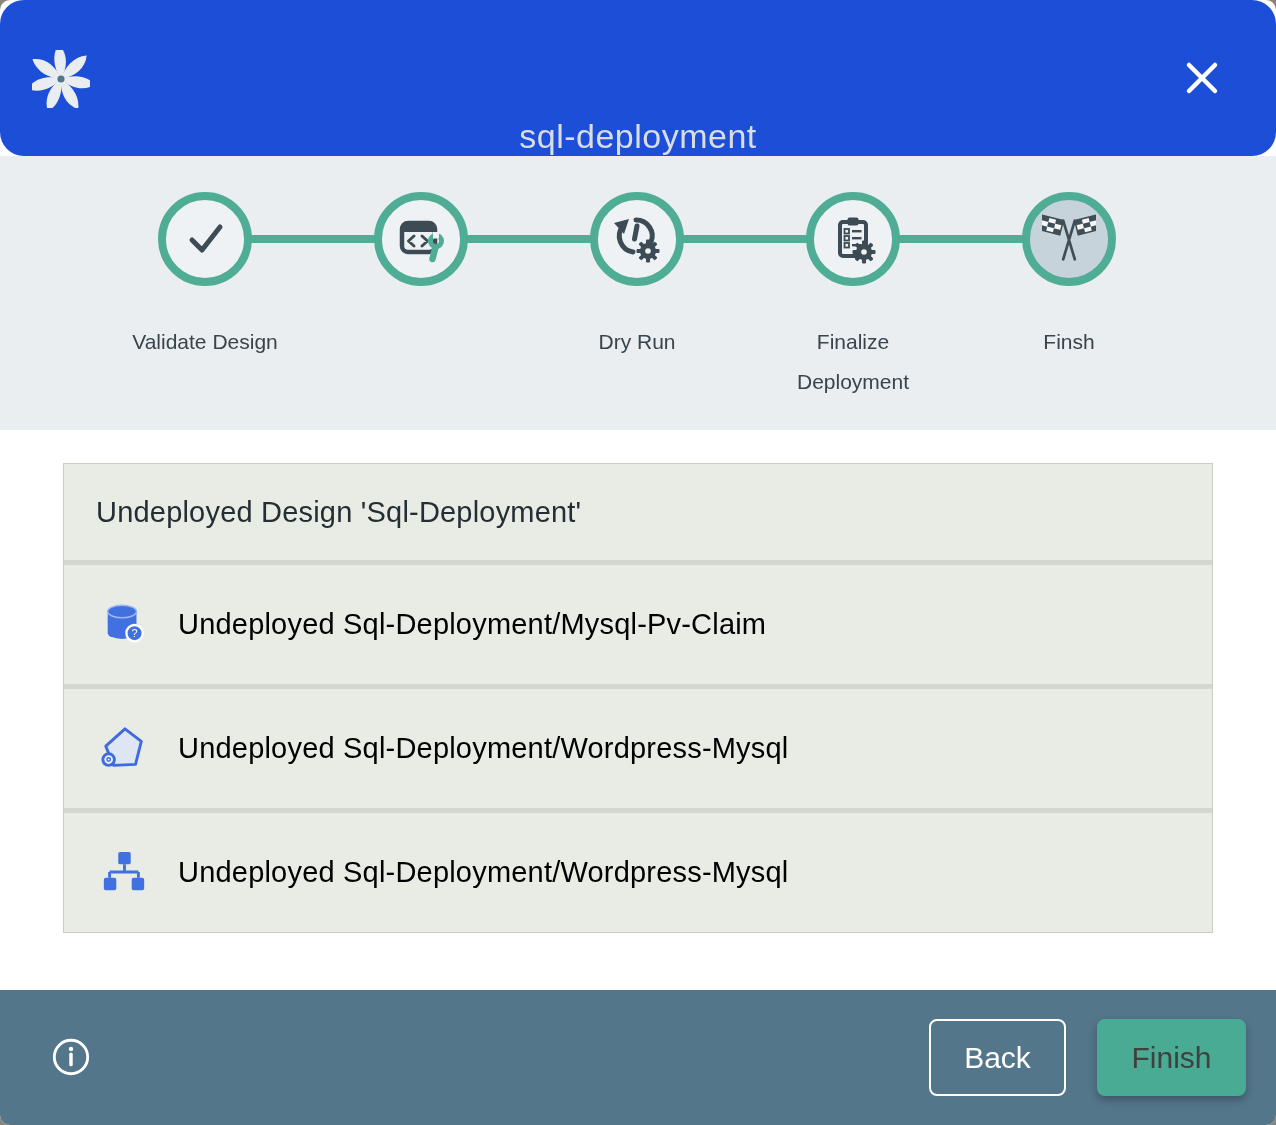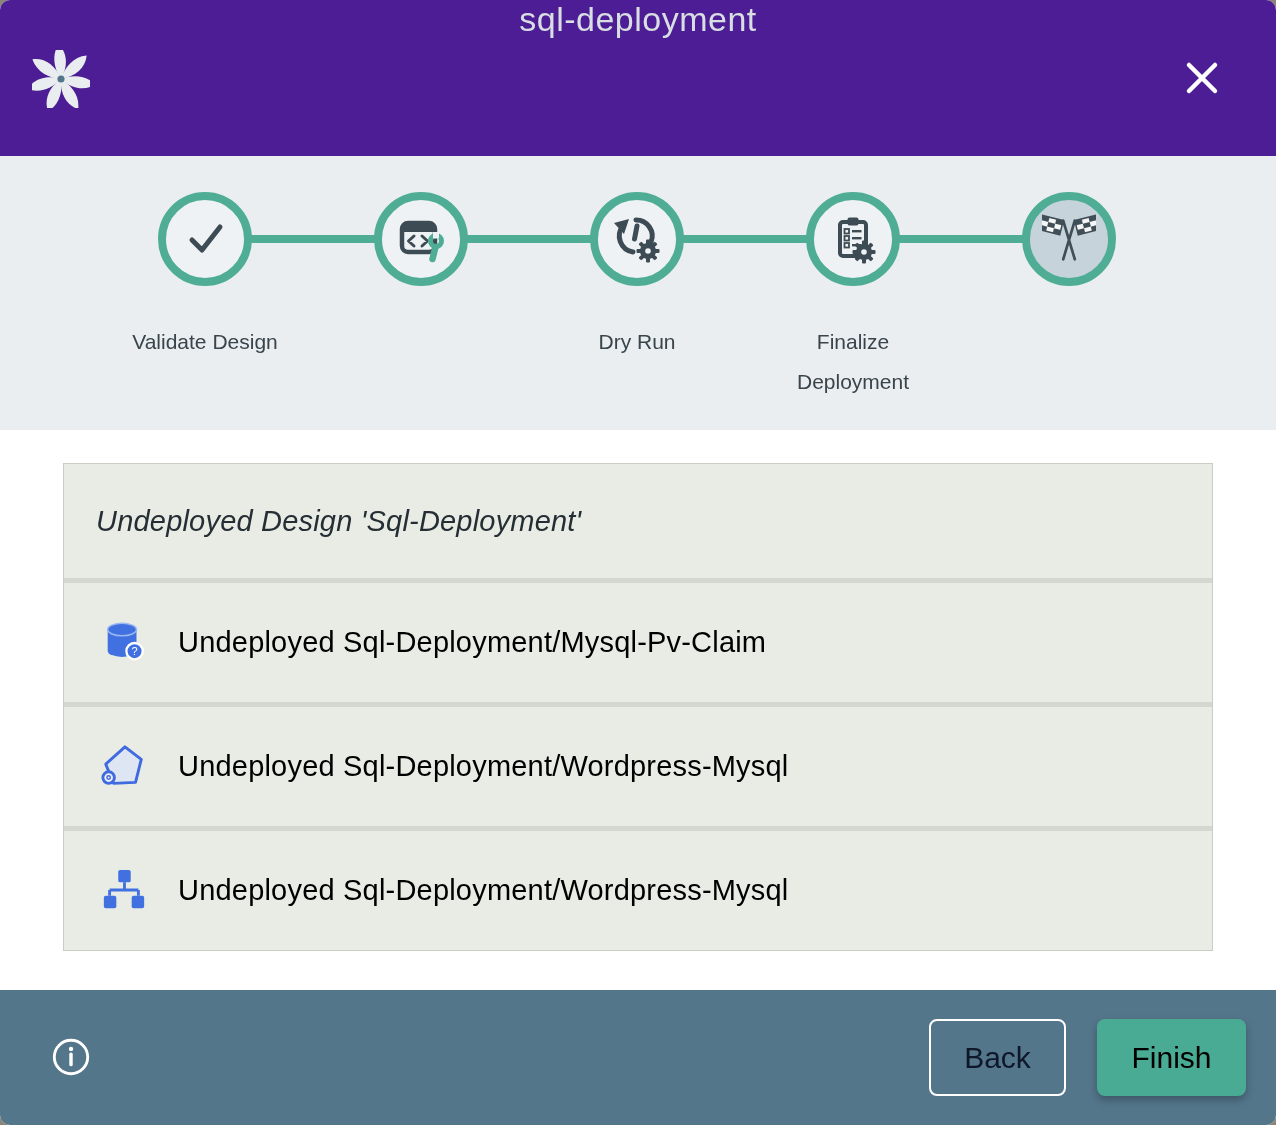--- a/index.html
+++ b/index.html
@@ -1,48 +1,48 @@
 <!DOCTYPE html>
 <html><head>
 <meta charset="utf-8">
 <style>
   html,body{margin:0;padding:0;background:#8b8478;}
   .modal{
     position:relative;width:1276px;height:1125px;border-radius:10px;overflow:hidden;
     font-family:"Liberation Sans",sans-serif;display:flex;flex-direction:column;background:#fff;
   }
   
-  .hdr{flex:0 0 156px;background:#4c1d95;position:relative;display:flex;align-items:flex-start;justify-content:center;}
+  .hdr{flex:0 0 156px;background:#1d4ed8;position:relative;display:flex;align-items:flex-end;justify-content:center;border-radius:24px;}
   .logo{position:absolute;left:32px;top:50px;width:58px;height:58px;}
   .hdr-title{font-size:34px;color:#d8dee2;letter-spacing:.5px;font-weight:400;}
   .close-btn{position:absolute;right:52px;top:56px;width:44px;height:44px;cursor:pointer;background:none;border:none;padding:0;}
   
   .stepper{flex:0 0 274px;background:#eaeef0;position:relative;}
   .connector{position:absolute;left:205px;top:79px;width:864px;height:8px;background:#4fad96;border-radius:4px;}
   .step-circle{position:absolute;top:36px;width:78px;height:78px;border:8px solid #4fad96;border-radius:50%;
     background:#eff2f4;display:flex;align-items:center;justify-content:center;cursor:pointer;}
   .step-circle.active{background:#c7d3da;}
   .sc0{left:158px}.sc1{left:374px}.sc2{left:590px}.sc3{left:806px}.sc4{left:1022px}
   .step-label{position:absolute;top:166px;width:160px;text-align:center;font-size:21px;line-height:40px;color:#39444c;}
   .sl0{left:125px}.sl1{left:341px}.sl2{left:557px}.sl3{left:773px}.sl4{left:989px}
   
   .content{flex:1;background:#ffffff;}
   .list{margin:33px 63px 0 63px;border:1px solid #c9cec5;}
   .row{background:#e9ece4;display:flex;align-items:center;height:119px;}
-  .row.header-row{height:114px;font-style:italic;}
+  .row.header-row{height:96px;}
   .divider{height:5px;background:#d3d7cf;}
   .row-icon{width:48px;height:48px;margin:0 30px 0 36px;flex:0 0 auto;}
   .row-text{font-size:29px;color:#000000;letter-spacing:.2px;}
   .header-row .row-text{margin-left:32px;font-weight:300;color:#242e34;}
   
   .ftr{flex:0 0 135px;background:#54768b;position:relative;}
   .info-btn{position:absolute;left:50px;top:46px;width:42px;height:42px;background:none;border:none;padding:0;cursor:pointer;}
   .btn{position:absolute;top:29px;height:77px;border-radius:8px;font-size:30px;font-family:"Liberation Sans",sans-serif;cursor:pointer;}
-  .btn-back{right:210px;width:137px;background:transparent;border:2px solid #ffffff;color:#0f172a;}
-  .btn-finish{right:30px;width:149px;background:#49ab93;border:none;color:#000000;box-shadow:0 4px 9px rgba(0,0,0,.28);}
+  .btn-back{right:210px;width:137px;background:transparent;border:2px solid #ffffff;color:#ffffff;}
+  .btn-finish{right:30px;width:149px;background:#49ab93;border:none;color:#404040;box-shadow:0 4px 9px rgba(0,0,0,.28);}
 </style>
 </head>
 <body>
 
 <div class="modal">
 
   <div class="hdr">
     <svg class="logo" viewBox="-26 -26 52 52">
       <g fill="#e9edef">
         <path d="M0 0 C3 -10 11 -20 23 -21 C22 -10 13 -2 0 0 Z"></path>
@@ -159,20 +159,21 @@
             <rect x="-22" y="10" width="7.4" height="5"></rect>
               <rect x="-7.4" y="10" width="7.4" height="5"></rect>
           </g>
         </g>
       </svg>
     </div>
 
     <div class="step-label sl0">Validate Design</div>
     <div class="step-label sl3">Finalize Deployment</div>
     <div class="step-label sl2">Dry Run</div>
+    <div class="step-label sl4">Finsh</div>
   </div>
 
   <div class="content">
     <div class="list">
 
       <div class="row header-row">
         <span class="row-text">Undeployed Design 'Sql-Deployment'</span>
       </div>
 
       <div class="divider"></div>

